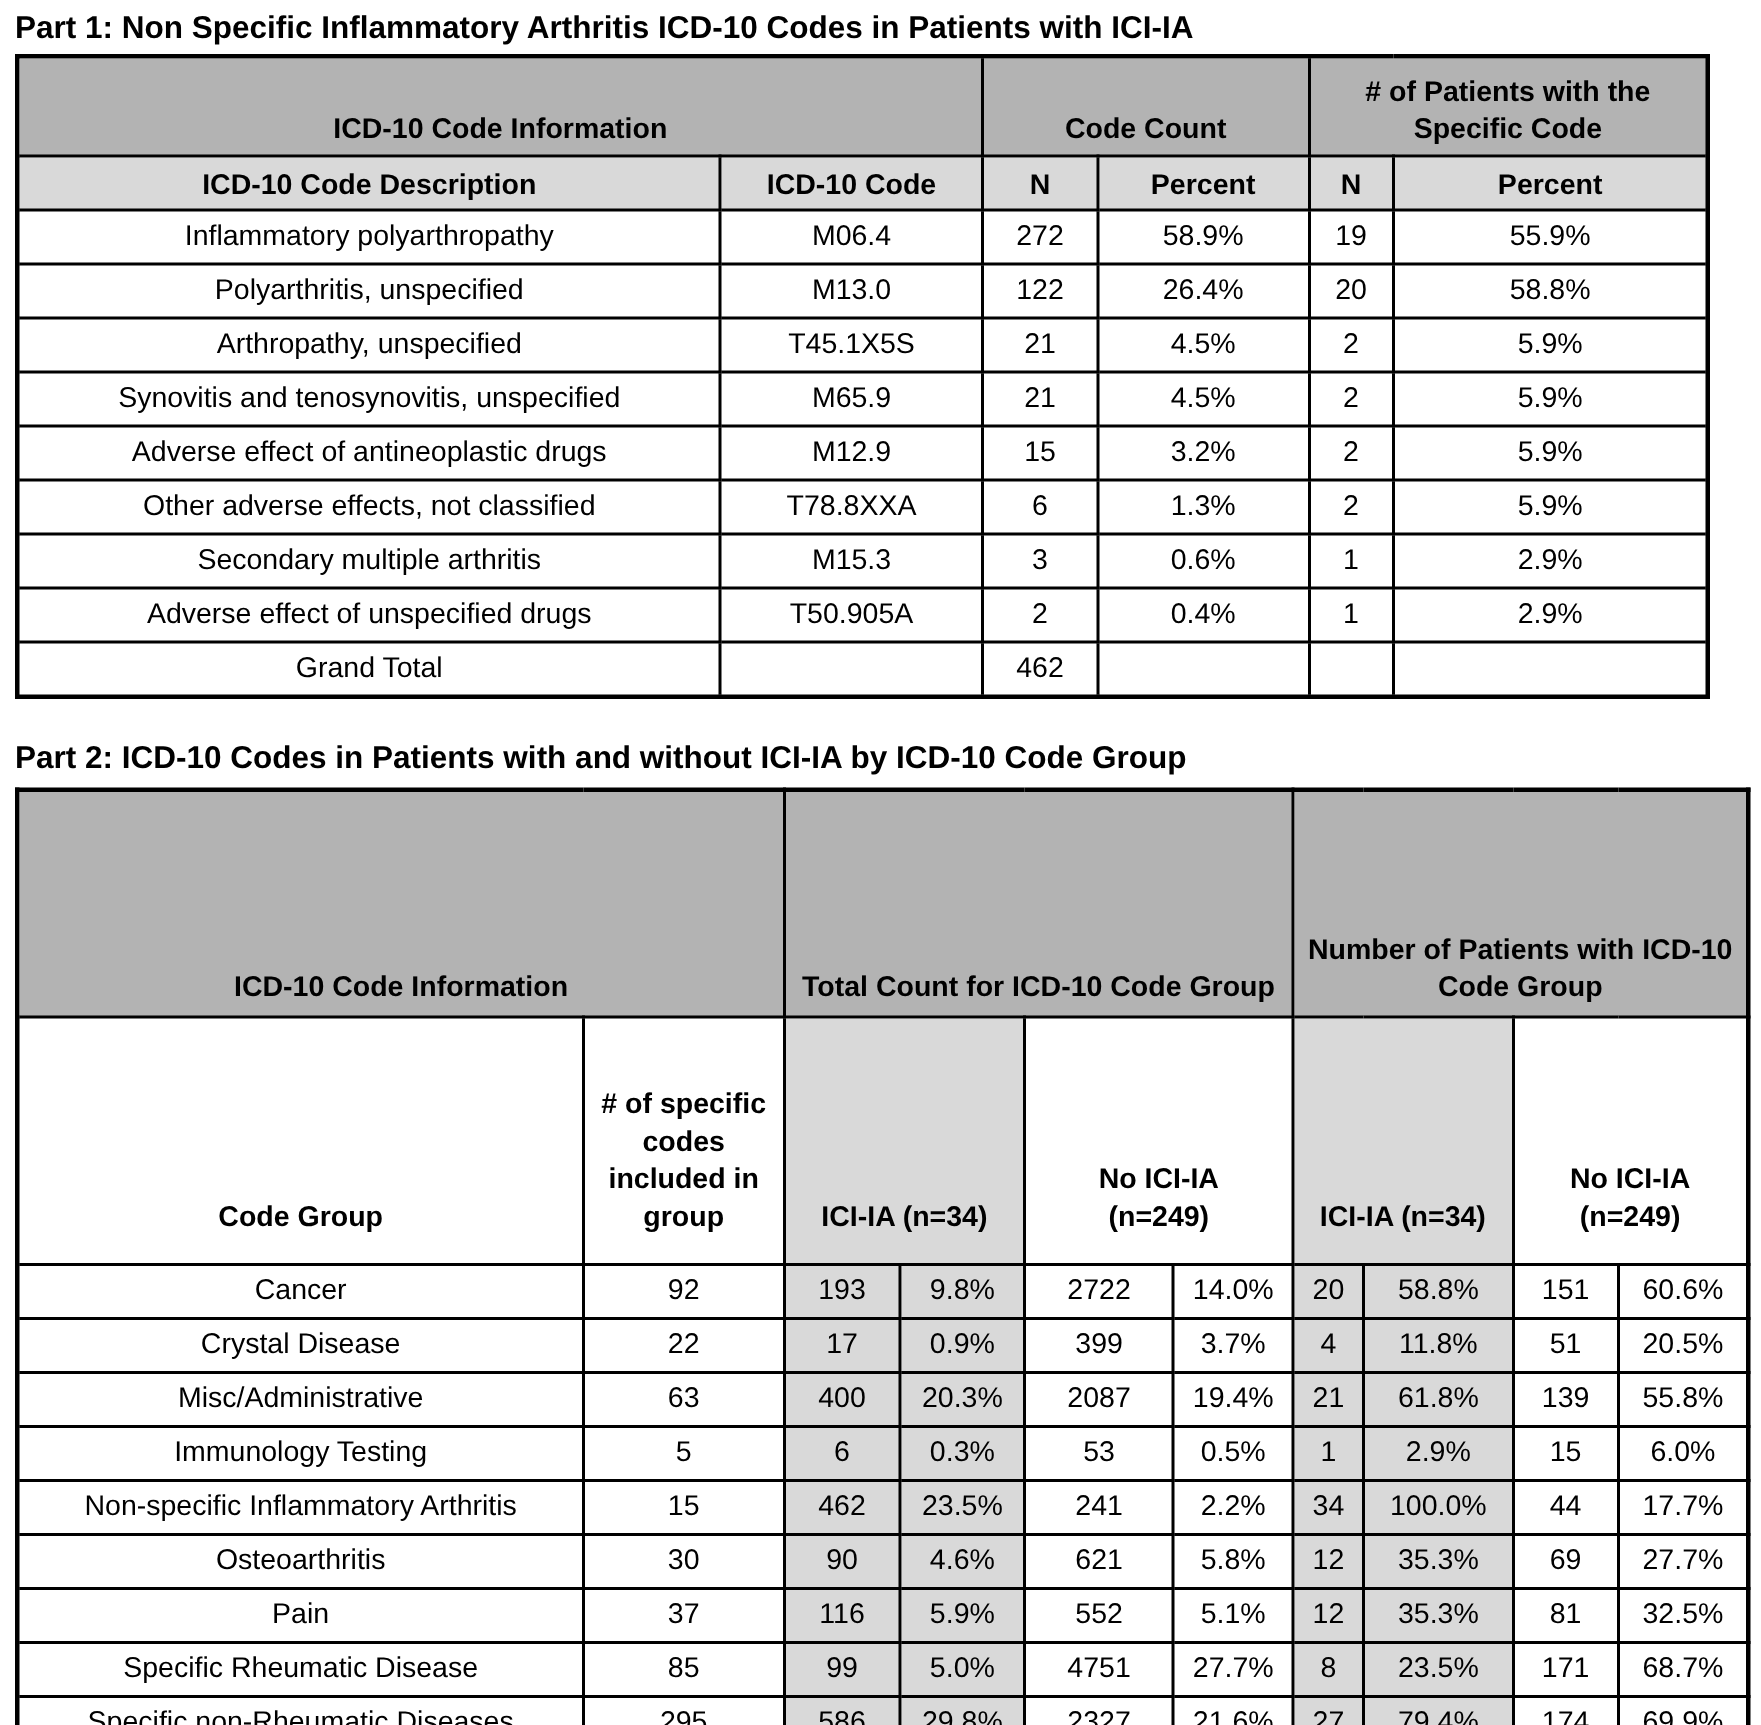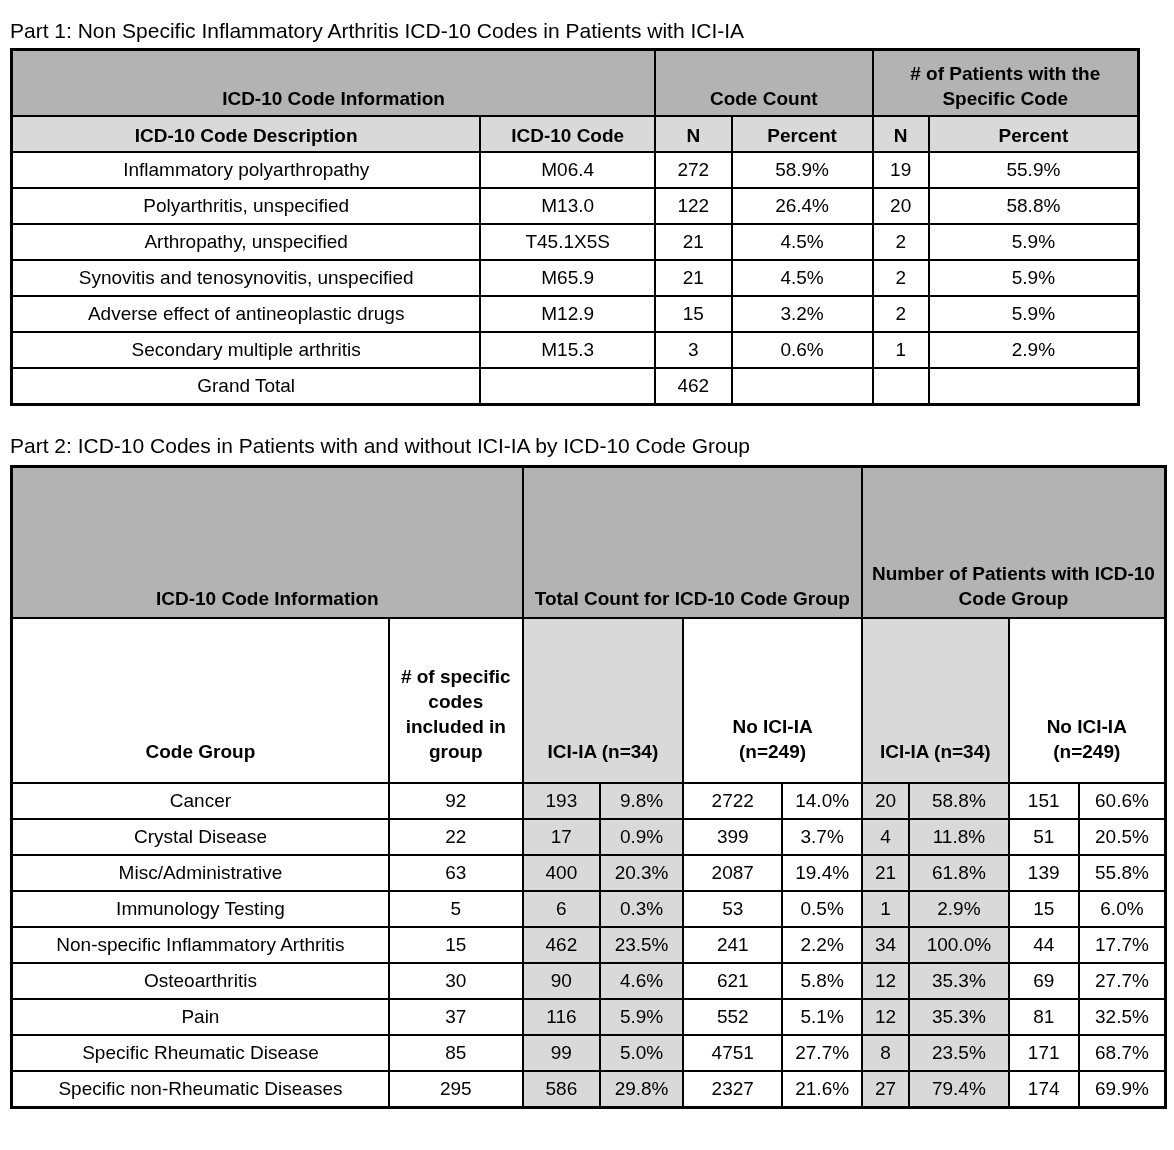--- a/index.html
+++ b/index.html
@@ -10,22 +10,22 @@
     --bg:#ffffff;
   }
   html,body{margin:0;padding:0;background:var(--bg);}
   body{
     width:1174px;height:1150px;
     font-family:"Liberation Sans","DejaVu Sans",sans-serif;
     color:#000;
   }
   .page{padding:6px 0 0 10px;}
   .title{
-    font-size:21px;font-weight:normal;line-height:26px;
-    margin:12px 0 4px 0;
+    font-size:21px;font-weight:bold;line-height:26px;
+    margin:0 0 4px 0;
   }
   .title.t2{margin-top:27px;margin-bottom:6px;}
   table{
     border-collapse:collapse;
     table-layout:fixed;
     border:3px solid var(--border);
   }
   #part1-table{width:1130px;}
   #part2-table{width:1157px;}
   th,td{
@@ -113,24 +113,40 @@
         </tr>
         <tr>
           <td class="left">Adverse effect of antineoplastic drugs</td>
           <td>M12.9</td>
           <td>15</td>
           <td>3.2%</td>
           <td>2</td>
           <td>5.9%</td>
         </tr>
         <tr>
+          <td class="left">Other adverse effects, not classified</td>
+          <td>T78.8XXA</td>
+          <td>6</td>
+          <td>1.3%</td>
+          <td>2</td>
+          <td>5.9%</td>
+        </tr>
+        <tr>
           <td class="left">Secondary multiple arthritis</td>
           <td>M15.3</td>
           <td>3</td>
           <td>0.6%</td>
+          <td>1</td>
+          <td>2.9%</td>
+        </tr>
+        <tr>
+          <td class="left">Adverse effect of unspecified drugs</td>
+          <td>T50.905A</td>
+          <td>2</td>
+          <td>0.4%</td>
           <td>1</td>
           <td>2.9%</td>
         </tr>
         <tr>
           <td class="left">Grand Total</td>
           <td></td>
           <td>462</td>
           <td></td>
           <td></td>
           <td></td>

